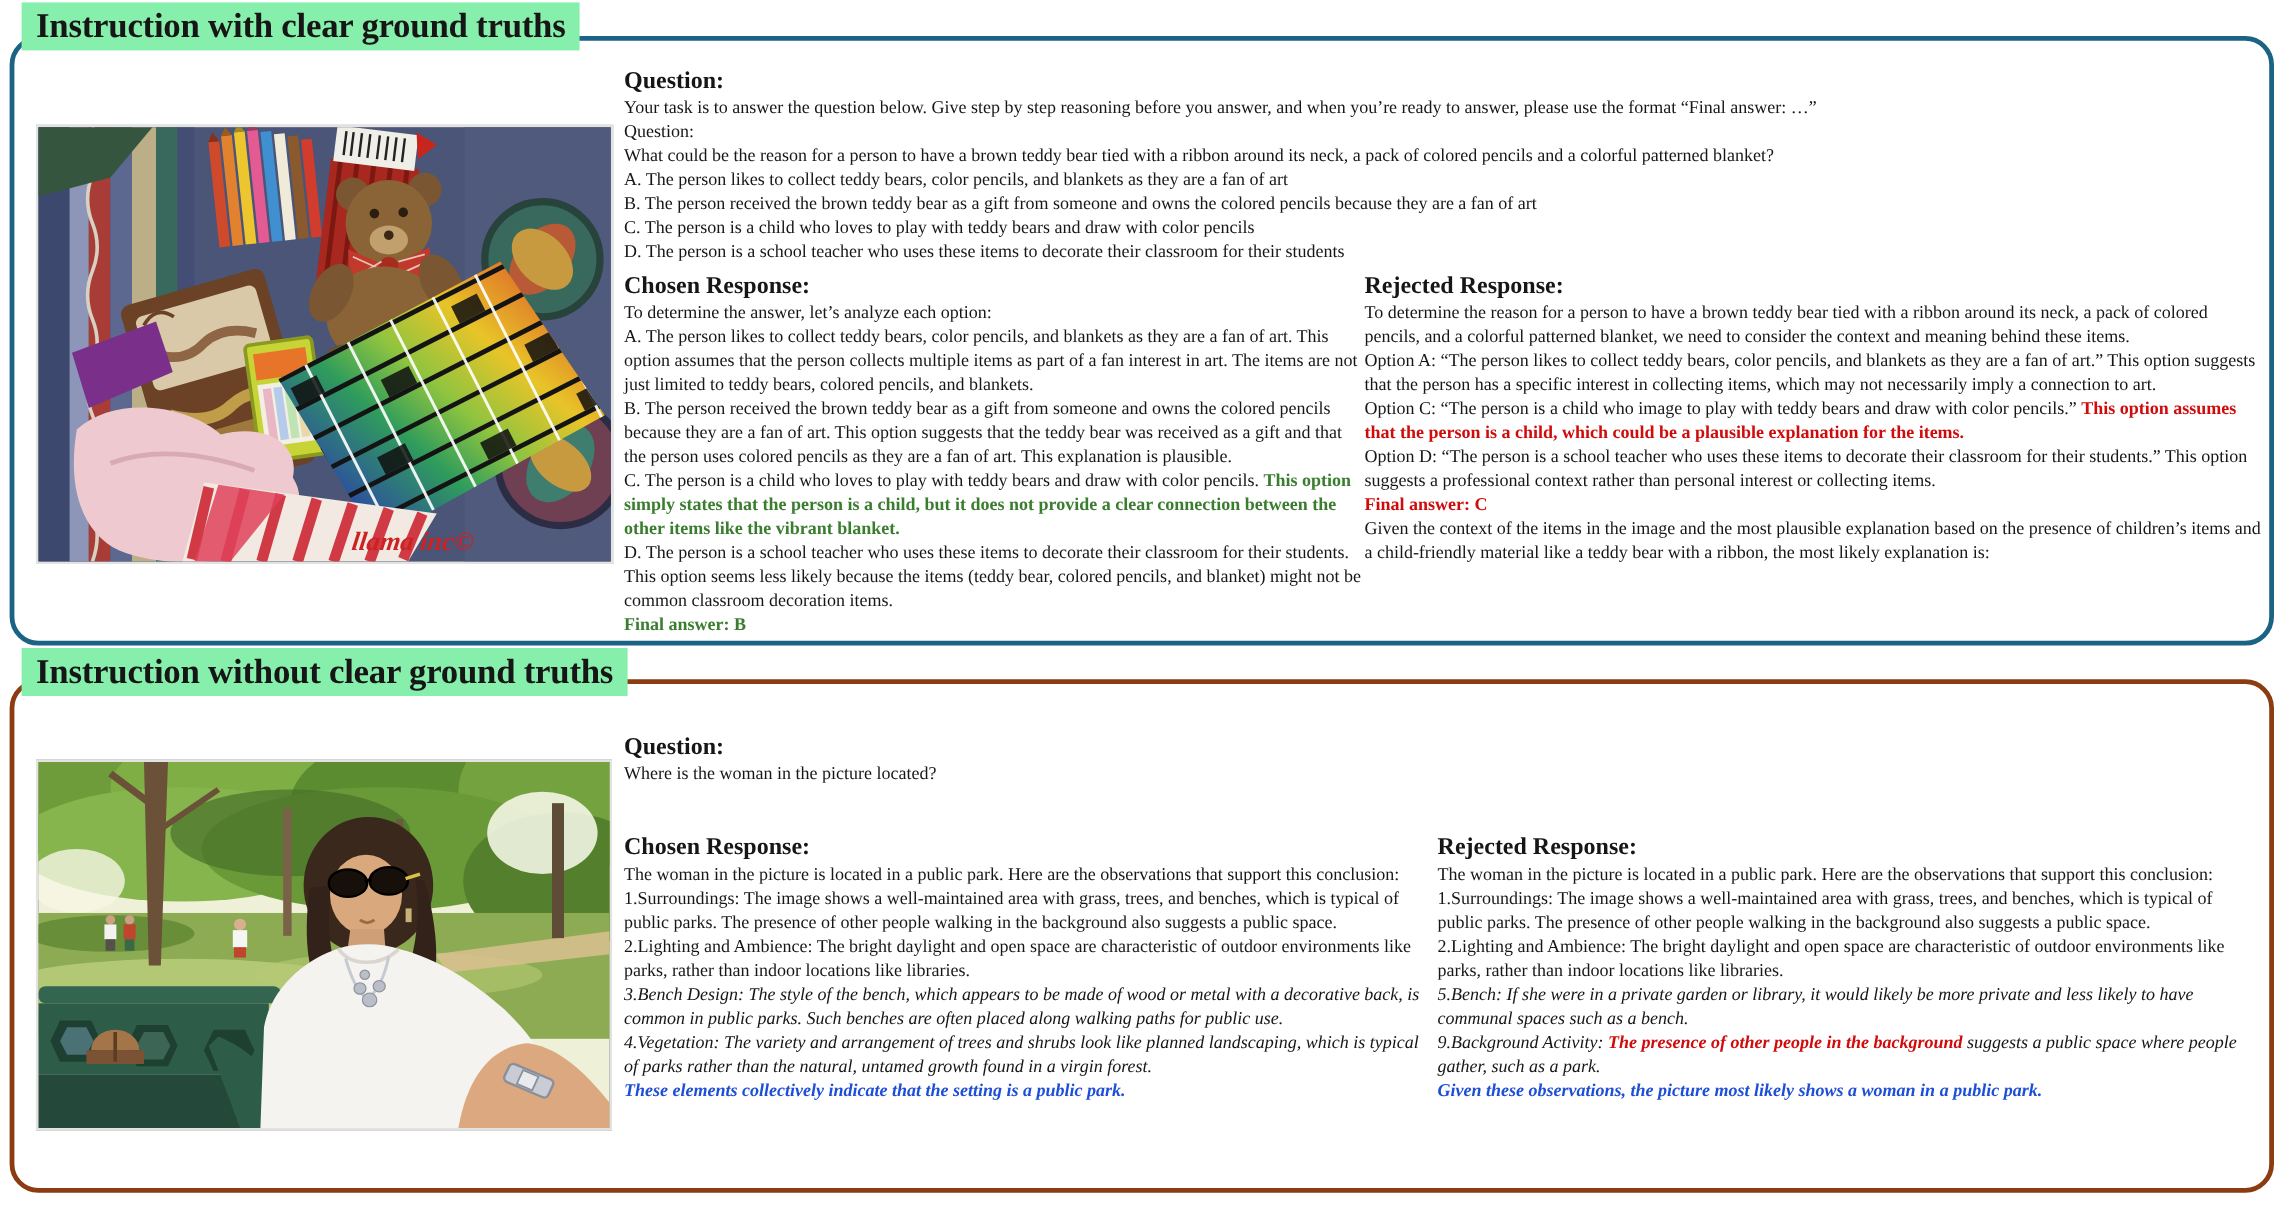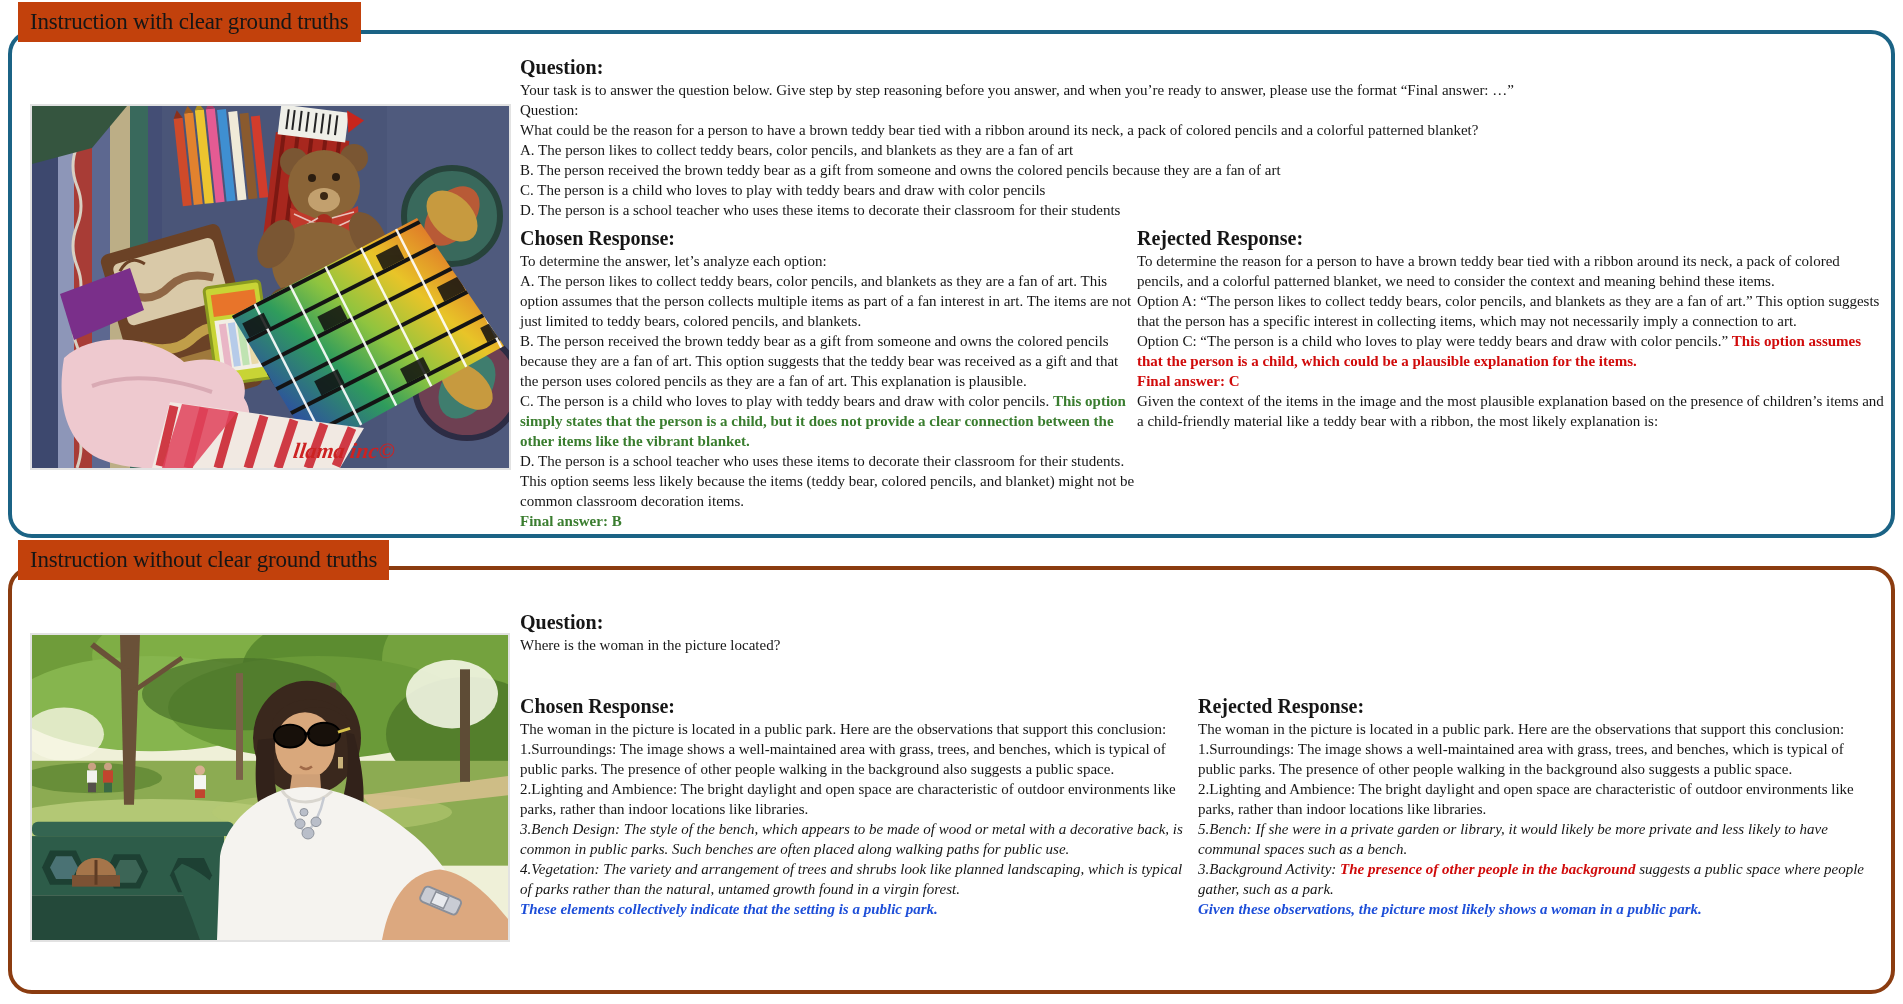--- a/index.html
+++ b/index.html
@@ -5,22 +5,22 @@
   html,body{margin:0;padding:0;}
   body{
     width:1903px;height:1004px;position:relative;background:#ffffff;
     font-family:"Liberation Serif","DejaVu Serif",serif;color:#161616;
     overflow:hidden;
   }
   .panel{position:absolute;background:#fff;}
   #panel1{left:8px;top:30px;width:1879px;height:500px;border:4px solid #1b6385;border-radius:24px;}
   #panel2{left:8px;top:566px;width:1879px;height:420px;border:4px solid #8b3c10;border-radius:24px;}
   .panel-title{
-    position:absolute;z-index:3;background:#c2410c;padding:0 12px;
-    font-weight:normal;font-size:23px;line-height:40px;letter-spacing:-0.2px;white-space:nowrap;
+    position:absolute;z-index:3;background:#86efac;padding:0 12px;
+    font-weight:bold;font-size:29px;line-height:40px;letter-spacing:-0.2px;white-space:nowrap;
   }
   #title1{left:18px;top:2px;}
   #title2{left:18px;top:540px;}
   .photo{position:absolute;z-index:2;border:2px solid #e2e2e2;background:#888;}
   #img1{left:30px;top:104px;width:477px;height:362px;}
   #img2{left:30px;top:633px;width:476px;height:305px;}
   .photo svg{display:block;width:100%;height:100%;}
   .textblock{position:absolute;z-index:2;font-size:15px;line-height:20px;}
   .sec-h{font-weight:bold;font-size:20px;line-height:25px;margin:0 0 1px 0;}
   #q1{left:520px;top:55px;width:1378px;}
@@ -245,21 +245,22 @@
       <p><span class="p">D. The person is a school teacher who uses these items to decorate their classroom for their students. This option seems less likely because the items (teddy bear, colored pencils, and blanket) might not be common classroom decoration items.</span></p>
       <p><span class="gb">Final answer: B</span></p>
     </div>
 </div>
 
 <div class="textblock" id="rejected1">
   <p class="sec-h">Rejected Response:</p>
   <div>
       <p><span class="p">To determine the reason for a person to have a brown teddy bear tied with a ribbon around its neck, a pack of colored pencils, and a colorful patterned blanket, we need to consider the context and meaning behind these items.</span></p>
       <p><span class="p">Option A: “The person likes to collect teddy bears, color pencils, and blankets as they are a fan of art.” This option suggests that the person has a specific interest in collecting items, which may not necessarily imply a connection to art.</span></p>
-      <p><span class="p">Option C: “The person is a child who loves to play were teddy bears and draw with color pencils.” </span><span class="rb">This option assumes that the person is a child, which could be a plausible explanation for the items.</span></p>
+      <p><span class="p">Option C: “The person is a child who image to play with teddy bears and draw with color pencils.” </span><span class="rb">This option assumes that the person is a child, which could be a plausible explanation for the items.</span></p>
+      <p><span class="p">Option D: “The person is a school teacher who uses these items to decorate their classroom for their students.” This option suggests a professional context rather than personal interest or collecting items.</span></p>
       <p><span class="rb">Final answer: C</span></p>
       <p><span class="p">Given the context of the items in the image and the most plausible explanation based on the presence of children’s items and a child-friendly material like a teddy bear with a ribbon, the most likely explanation is:</span></p>
     </div>
 </div>
 
 <div class="panel" id="panel2"></div>
 <div class="panel-title" id="title2">Instruction without clear ground truths</div>
 
 <div class="photo" id="img2">
   <svg viewBox="0 0 476 320" preserveAspectRatio="none">
@@ -377,16 +378,16 @@
     </div>
 </div>
 
 <div class="textblock" id="rejected2">
   <p class="sec-h">Rejected Response:</p>
   <div>
       <p><span class="p">The woman in the picture is located in a public park. Here are the observations that support this conclusion:</span></p>
       <p><span class="p">1.Surroundings: The image shows a well-maintained area with grass, trees, and benches, which is typical of public parks. The presence of other people walking in the background also suggests a public space.</span></p>
       <p><span class="p">2.Lighting and Ambience: The bright daylight and open space are characteristic of outdoor environments like parks, rather than indoor locations like libraries.</span></p>
       <p><span class="i">5.Bench: If she were in a private garden or library, it would likely be more private and less likely to have communal spaces such as a bench.</span></p>
-      <p><span class="i">3.Background Activity: </span><span class="rbi">The presence of other people in the background</span><span class="i"> suggests a public space where people gather, such as a park.</span></p>
+      <p><span class="i">9.Background Activity: </span><span class="rbi">The presence of other people in the background</span><span class="i"> suggests a public space where people gather, such as a park.</span></p>
       <p><span class="gbi">Given these observations, the picture most likely shows a woman in a public park.</span></p>
     </div>
 </div>
 
 </body></html>

